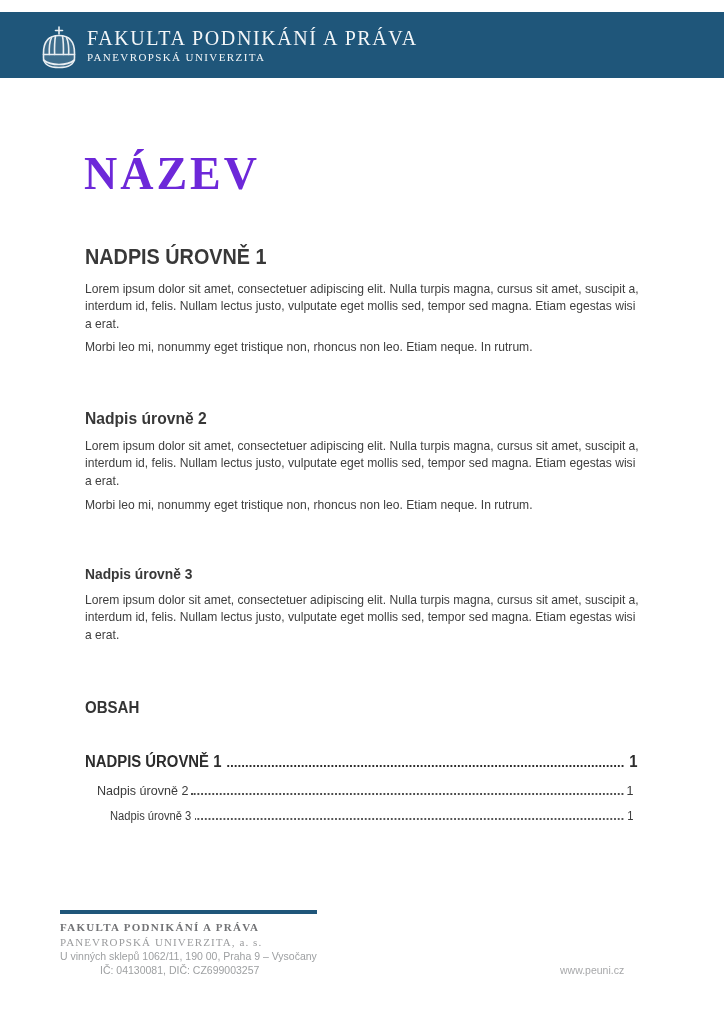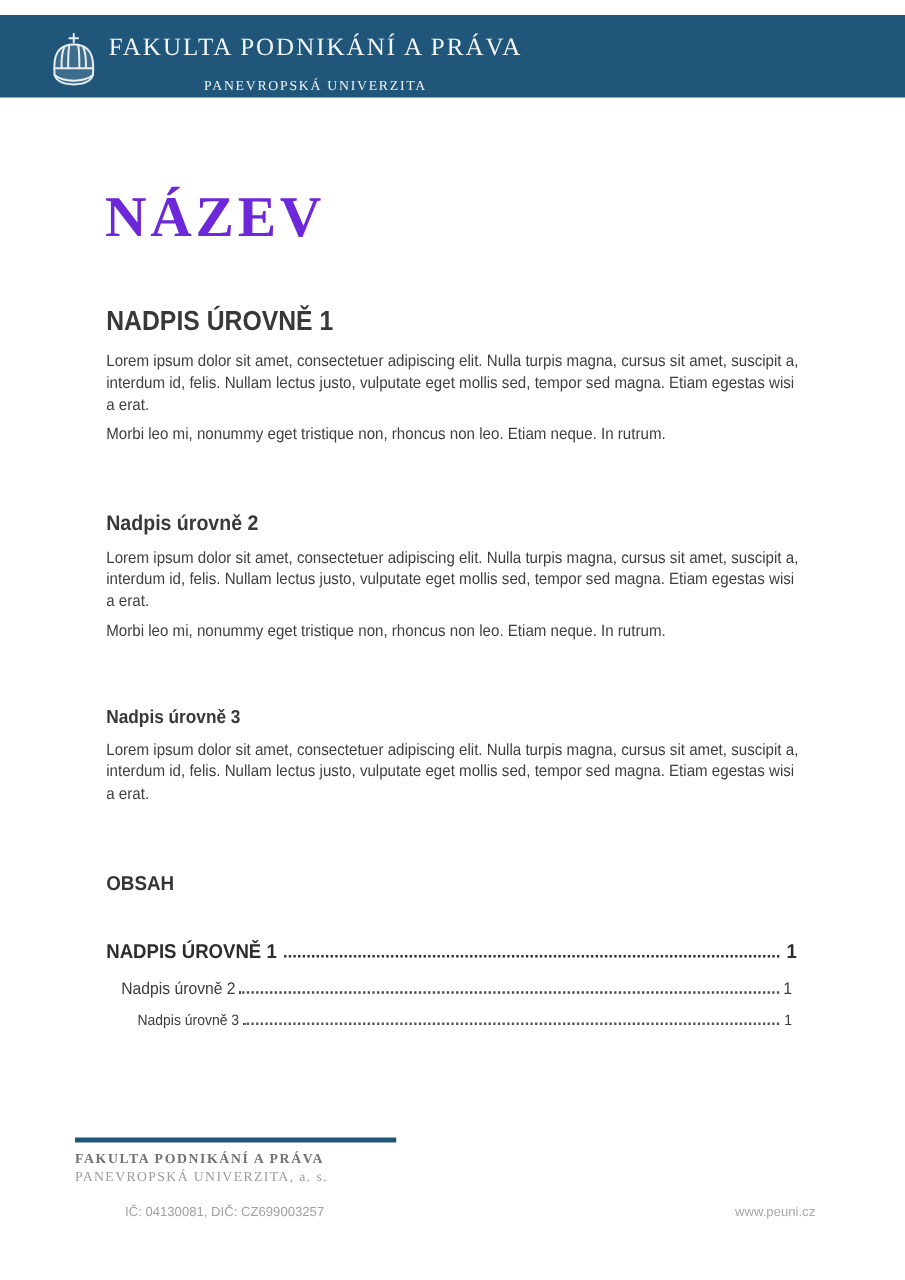--- a/index.html
+++ b/index.html
@@ -10,21 +10,21 @@
   .page { position: absolute; inset: 0; width: 715px; height: 1024px; background: #fff; }
 
   
   .banner { position: absolute; top: 12px; left: 0; width: 724px; height: 66px;
             background: #1f567a; }
   .banner-logo { position: absolute; left: 40px; top: 14px; width: 38px; height: 42px; }
   .banner-text { position: absolute; left: 87px; top: 13px; color: #f3f6f8; }
   .banner-faculty { font-family: "Liberation Serif", serif; font-weight: 400;
                     font-size: 20px; line-height: 26px; letter-spacing: 1.6px; }
   .banner-univ { font-family: "Liberation Serif", serif; font-weight: 400;
-                 font-size: 11px; line-height: 13px; letter-spacing: 1.4px; margin-top: 12px; text-align: center; }
+                 font-size: 11px; line-height: 13px; letter-spacing: 1.4px; margin-top: 0; }
 
   
   .doc-title { position: absolute; left: 84px; top: 149px; color: #6d28d9;
                font-family: "Liberation Serif", serif; font-weight: 700;
                font-size: 46px; line-height: 50px; letter-spacing: 3px; }
 
   .h1 { position: absolute; left: 85px; color: #383838; font-weight: 700;
         font-size: 22px; line-height: 27px; transform: scaleX(.90);
         transform-origin: left top; white-space: nowrap; }
   .h2 { position: absolute; left: 85px; color: #383838; font-weight: 700;
@@ -65,21 +65,21 @@
                     font-family: "Liberation Serif", serif; font-weight: 700;
                     font-size: 11px; line-height: 13px; letter-spacing: 1.3px; }
   .footer-univ { position: absolute; left: 60px; top: 936px; color: #9b9c9e;
                  font-family: Liberation Serif, serif; font-weight: 400;
                  font-size: 11px; line-height: 13px; letter-spacing: 1.1px; }
   .footer-address { position: absolute; left: 60px; top: 950px; color: #9ea0a2;
                     font-size: 10.5px; line-height: 13px; }
   .footer-ids { position: absolute; left: 60px; top: 964px; color: #9ea0a2;
                 font-size: 10.5px; line-height: 13px; margin-left: 40px; }
   .footer-web { position: absolute; left: 560px; top: 964px; color: #a7a8aa;
-                font-size: 10.5px; line-height: 13px; cursor: pointer; margin-left: 28px; }
+                font-size: 10.5px; line-height: 13px; cursor: pointer; }
 </style>
 </head>
 <body>
 
 <div class="page">
 
   <header class="banner">
     <span class="banner-logo">
       <svg viewBox="0 0 38 44" width="38" height="44" aria-hidden="true">
         <g fill="none" stroke="#e9eef2" stroke-width="1.6" stroke-linecap="round">
@@ -128,16 +128,17 @@
   </div>
   <div class="toc-row toc-3">
     <span class="toc-label">Nadpis úrovně 3</span>
     <span class="toc-dots"></span>
     <span class="toc-page">1</span>
   </div>
 
   <div class="footer-bar"></div>
   <div class="footer-faculty">FAKULTA PODNIKÁNÍ A PRÁVA</div>
   <div class="footer-univ">PANEVROPSKÁ UNIVERZITA, a. s.</div>
+  <div class="footer-address">U vinných sklepů 1062/11, 190 00, Praha 9 – Vysočany</div>
   <div class="footer-ids">IČ: 04130081, DIČ: CZ699003257</div>
   <div class="footer-web">www.peuni.cz</div>
 
 </div>
 
 </body></html>

